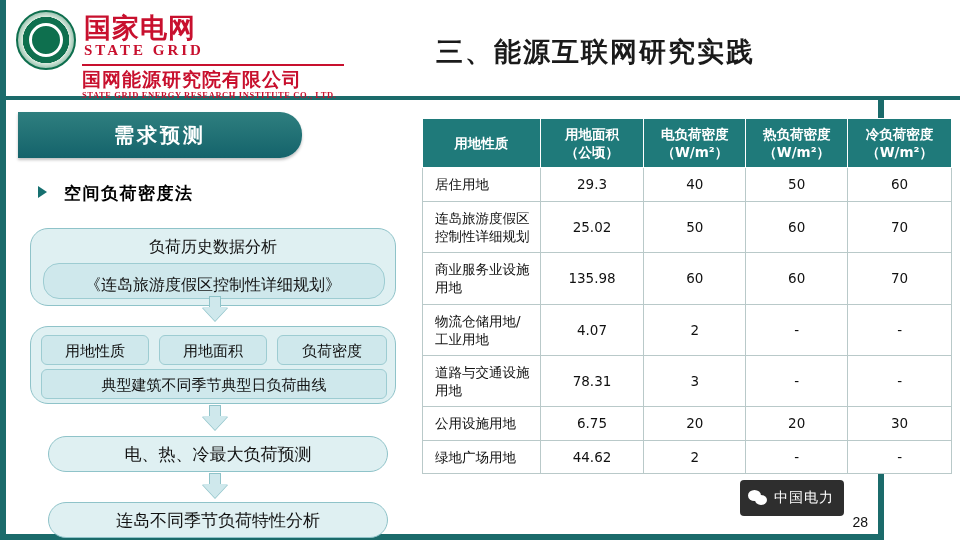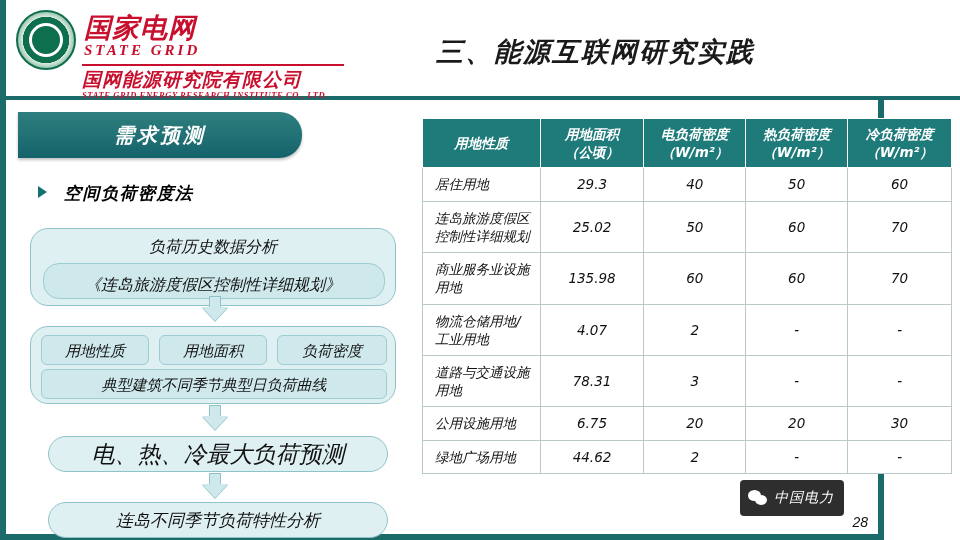--- a/index.html
+++ b/index.html
@@ -10,21 +10,20 @@
     background: #ffffff;
     position: relative;
     overflow: hidden;
   }
   
   .slide {
     position: absolute; left: 0; top: 0; width: 884px; height: 540px;
     background: #ffffff;
     border: 6px solid #1b6b6b;
     border-top: none;
-    font-style: italic;
   }
   .header {
     position: absolute; left: 0; top: 0; width: 960px; height: 100px;
     background: #ffffff;
     border-bottom: 4px solid #1b6b6b;
   }
   
   .logo-wrap {
     position: absolute; left: 10px; top: 8px; width: 340px; height: 88px;
   }
@@ -123,21 +122,21 @@
   }
   .chip1 { left: 10px; width: 108px; }
   .chip2 { left: 128px; width: 108px; }
   .chip3 { left: 246px; width: 110px; }
   .fb2 .wide {
     position: absolute; left: 10px; top: 42px; width: 346px; height: 30px;
     background: #cfe8ec; border: 1px solid #9dccd2; border-radius: 6px;
     font-size: 15px; line-height: 30px; text-align: center;
   }
   .fb3 { left: 36px; top: 332px; width: 340px; height: 36px; border-radius: 18px; }
-  .fb3 span { display:block; line-height:34px; font-size:23px; }
+  .fb3 span { display:block; line-height:34px; font-size:17px; }
   .fb4 { left: 36px; top: 398px; width: 340px; height: 36px; border-radius: 18px; }
   .fb4 span { display:block; line-height:34px; font-size:17px; }
   .arrow-down {
     position: absolute; width: 26px; height: 26px;
   }
   .arrow-down .stem {
     position:absolute; left:7px; top:0; width:12px; height:12px;
     background:#cfe8ec; border:1px solid #8fc3c9; border-bottom:none;
   }
   .arrow-down .head {

